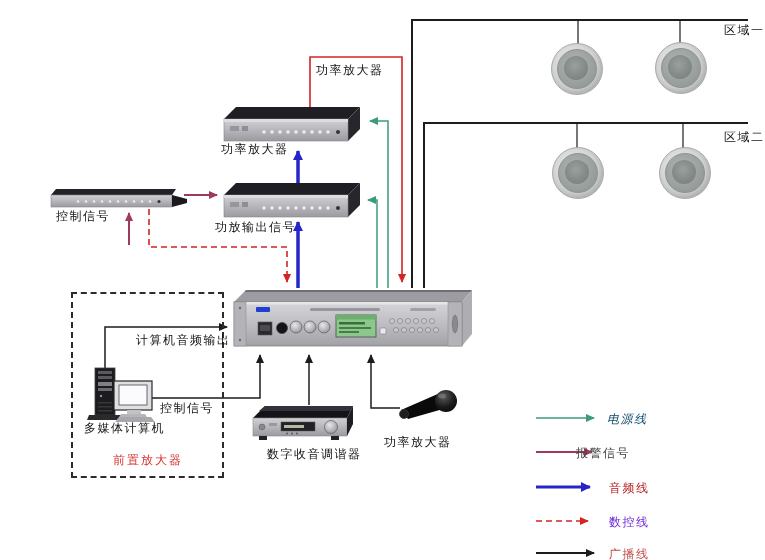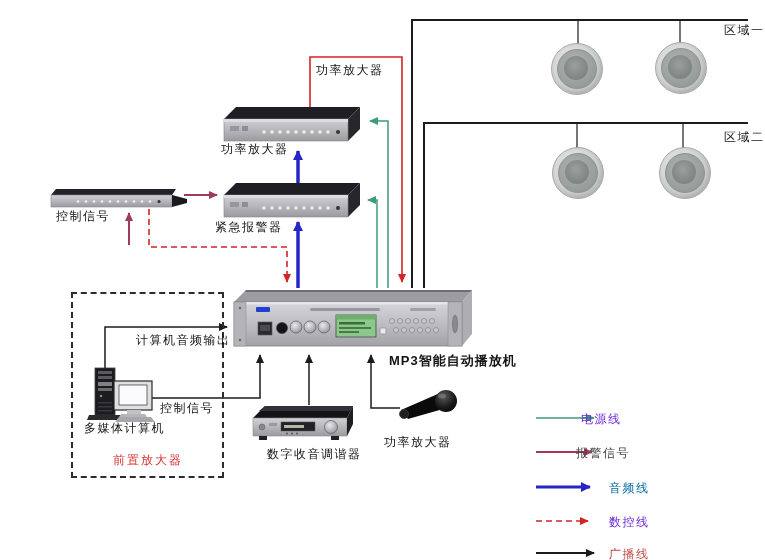--- a/index.html
+++ b/index.html
@@ -259,30 +259,29 @@
     <ellipse cx="54" cy="11" rx="4" ry="2.5" fill="#8a8a8a" opacity="0.55"></ellipse>
   </svg>
 
   <div class="optional-box"></div>
 
   <span class="lbl" style="left:716px;top:22px;">区域一</span>
   <span class="lbl" style="left:716px;top:129px;">区域二</span>
 
   <span class="lbl" style="left:308px;top:62px;">功率放大器</span>
   <span class="lbl" style="left:213px;top:141px;">功率放大器</span>
-  <span class="lbl" style="left:207px;top:219px;">紧急报警器</span>
+  <span class="lbl" style="left:207px;top:219px;">功放输出信号</span>
   <span class="lbl" style="left:48px;top:208px;">控制信号</span>
-  <span class="lbl lbl-bold" style="left:381px;top:352px;">MP3智能自动播放机</span>
 
   <span class="lbl" style="left:128px;top:332px;">计算机音频输出</span>
   <span class="lbl" style="left:152px;top:400px;">控制信号</span>
   <span class="lbl" style="left:76px;top:420px;">多媒体计算机</span>
   <span class="lbl lbl-red" style="left: 105px; top: 452px; color: rgb(216, 48, 48);">前置放大器</span>
 
   <span class="lbl" style="left:259px;top:446px;">数字收音调谐器</span>
   <span class="lbl" style="left:376px;top:434px;">功率放大器</span>
 
-  <span class="lbl" style="left: 573px; top: 411px; color: #6d28d9;">电源线</span>
+  <span class="lbl" style="left: 599px; top: 411px; color: #0c4a6e; font-style: italic;">电源线</span>
   <span class="lbl" style="left: 568px; top: 445px; color: #404040;">报警信号</span>
-  <span class="lbl" style="left: 601px; top: 480px; color: #0369a1;">音频线</span>
+  <span class="lbl" style="left: 601px; top: 480px; color: #b91c1c;">音频线</span>
   <span class="lbl" style="left: 601px; top: 514px; color: #6d28d9;">数控线</span>
   <span class="lbl" style="left: 601px; top: 546px; color: rgb(194, 72, 72);">广播线</span>
 </div>
 
 </body></html>

